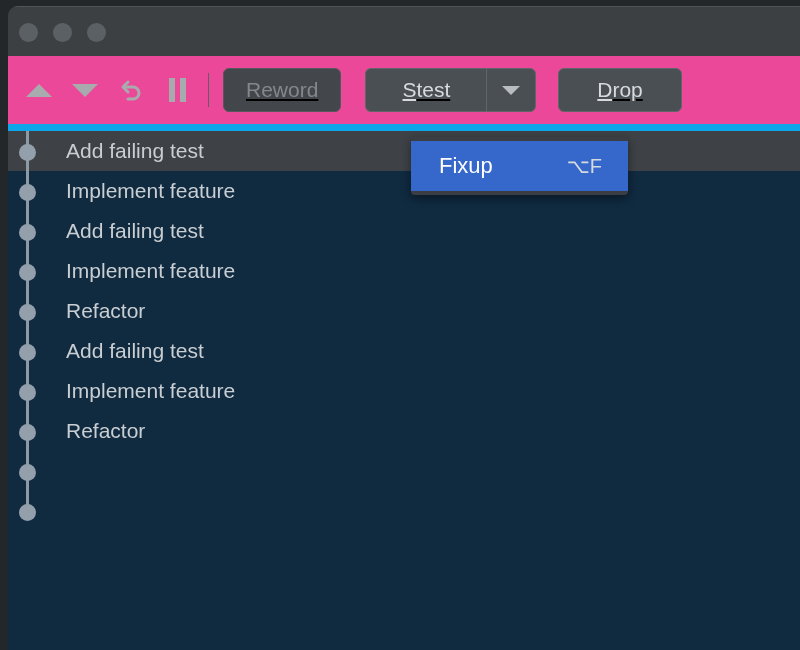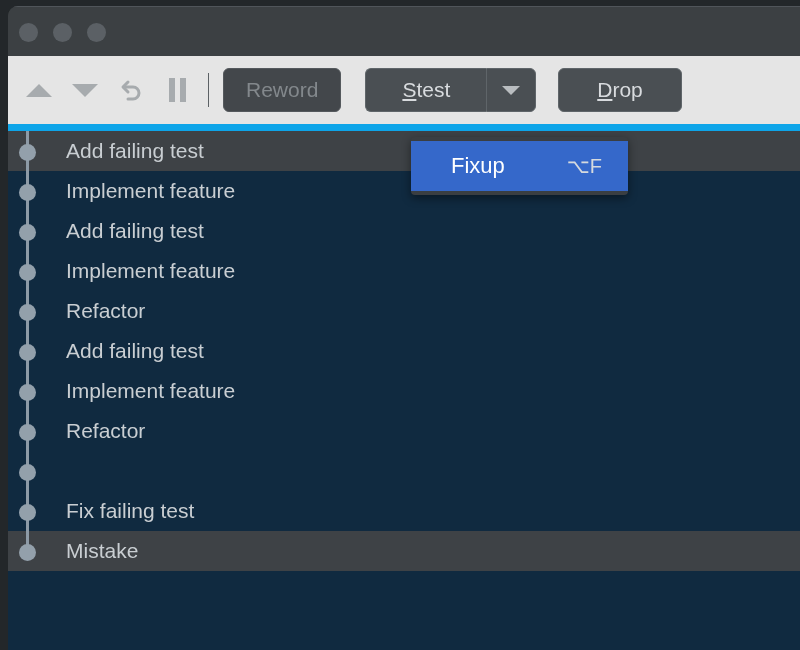--- a/index.html
+++ b/index.html
@@ -40,24 +40,25 @@
   .light {
     width: 19px; height: 19px;
     border-radius: 50%;
     background: #5b6065;
   }
 
   
   #toolbar {
     position: relative;
     height: 68px;
-    background: #e5e5e5;
+    background: #ec4899;
     display: flex;
     align-items: center;
     padding-left: 8px;
+    text-decoration: underline;
   }
   .iconbtn {
     width: 46px; height: 46px;
     display: flex;
     align-items: center;
     justify-content: center;
     background: transparent;
     border: none;
   }
   .tri-up {
@@ -194,21 +195,21 @@
     border-radius: 4px;
     padding: 4px 0;
     box-shadow: 0 3px 10px rgba(0,0,0,0.45);
     z-index: 40;
   }
   .menuitem {
     height: 50px;
     display: flex;
     align-items: center;
     justify-content: space-between;
-    padding: 0 26px 0 40px;
+    padding: 0 26px 0 28px;
     gap: 11px;
   }
   .menuitem.highlight { background: #3568ca; }
   .menulabel {
     color: #ffffff;
     font-size: 22px;
     font-family: "Liberation Sans", sans-serif;
   }
   .menushortcut {
     color: #d6dade;
@@ -337,28 +338,20 @@
         <div class="graph">
           <div class="line"></div>
           <div class="dot"></div>
         </div>
       </div>
       <div class="row">
         <div class="graph">
           <div class="line"></div>
           <div class="dot"></div>
         </div>
-        <div class="subject">Fix failing test</div>
-      </div>
-      <div class="row selected">
-        <div class="graph">
-          <div class="line"></div>
-          <div class="dot"></div>
-        </div>
-        <div class="subject">Mistake</div>
       </div>
     </div>
 
   <div id="popup">
     <div class="menuitem highlight">
       <span class="menulabel">Fixup</span>
       <span class="menushortcut">⌥F</span>
     </div>
   </div>
 

